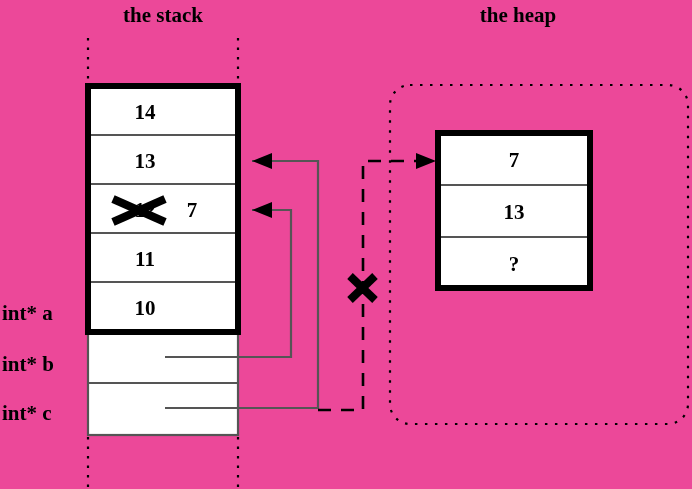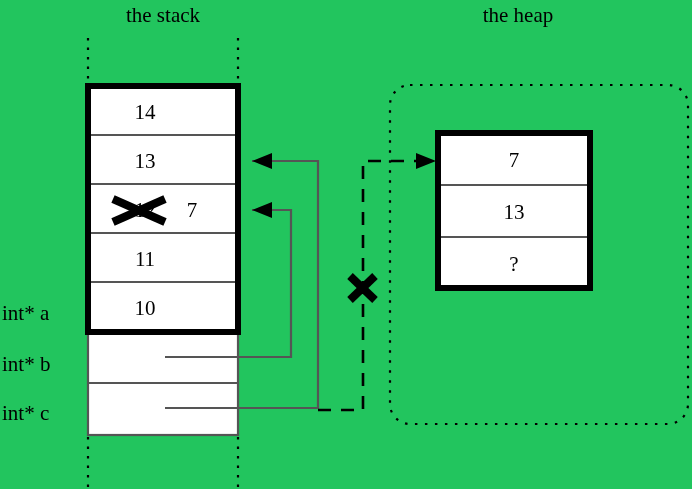--- a/index.html
+++ b/index.html
@@ -7,22 +7,23 @@
     padding: 0;
     background: #ffffff;
   }
   body {
     font-family: "Liberation Serif", "DejaVu Serif", serif;
   }
   #canvas {
     position: relative;
     width: 692px;
     height: 489px;
-    background: #22c55e;
+    background: #ec4899;
     overflow: hidden;
+    font-weight: bold;
   }
   svg#diagram {
     position: absolute;
     left: 0;
     top: 0;
     width: 692px;
     height: 489px;
   }
   text {
     font-family: "Liberation Serif", "DejaVu Serif", serif;

